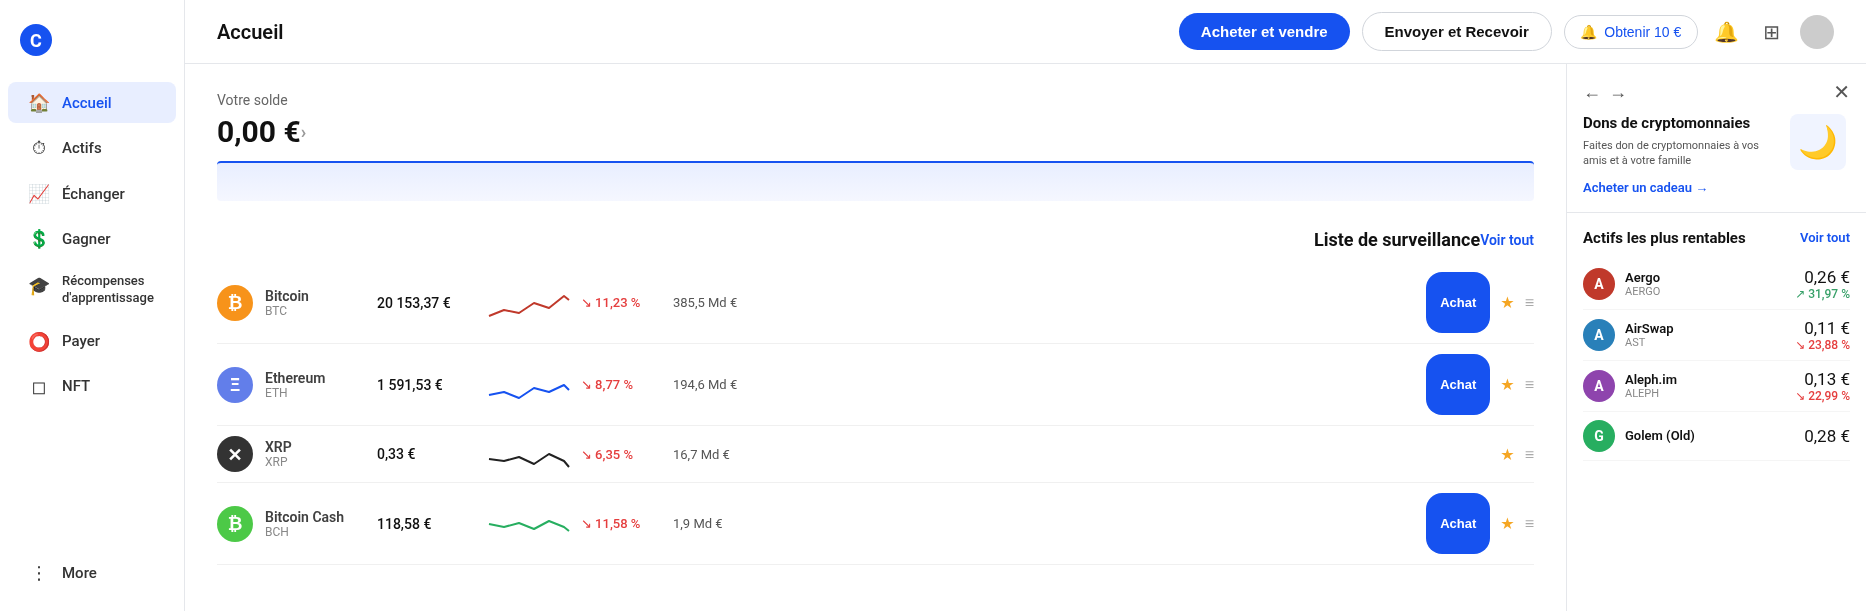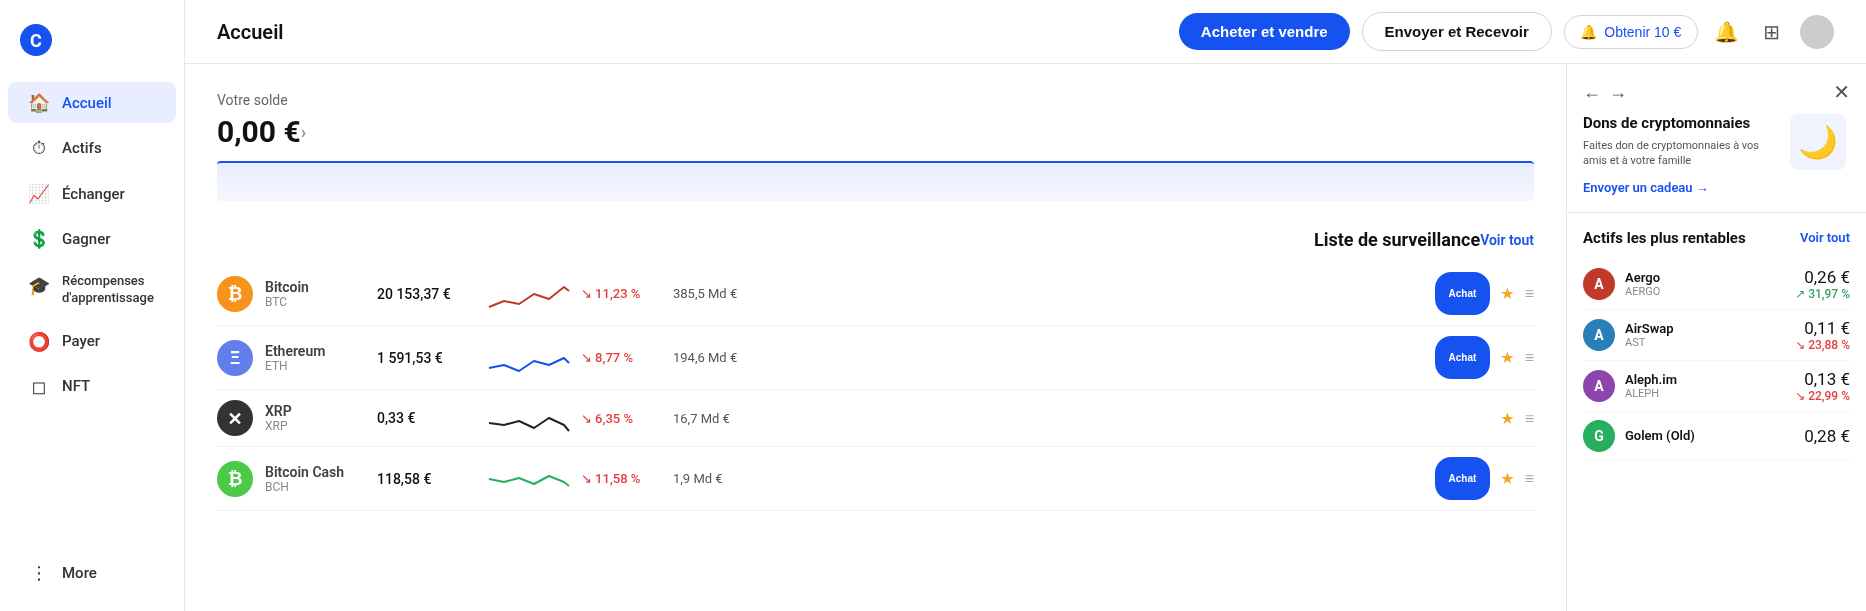--- a/index.html
+++ b/index.html
@@ -177,21 +177,21 @@
     .crypto-name-text { font-size: 14px; font-weight: 600; color: #404040; }
     .crypto-ticker { font-size: 12px; color: #888; }
     .crypto-price { min-width: 100px; font-size: 14px; font-weight: 500; color: #111; }
     .crypto-chart-mini { width: 80px; height: 30px; }
     .crypto-change { min-width: 80px; font-size: 13px; font-weight: 500; }
     .crypto-change.negative { color: #e53e3e; }
     .crypto-mcap { min-width: 110px; font-size: 13px; color: #555; }
     .crypto-actions { display: flex; align-items: center; gap: 10px; margin-left: auto; }
     .achat-btn {
       background: #1652f0; color: #fff; border: none; border-radius: 16px;
-      padding: 16px 14px; font-size: 10px; font-weight: 600; cursor: pointer;
+      padding: 23px 14px; font-size: 13px; font-weight: 600; cursor: pointer;
     }
     .star-icon { color: #f5a623; font-size: 16px; cursor: pointer; }
     .more-row-icon { color: #aaa; font-size: 16px; cursor: pointer; }
 
     
     .right-panel {
       width: 300px;
       min-width: 300px;
       border-left: 1px solid #e5e7eb;
       height: 100%;
@@ -421,21 +421,21 @@
             <button>←</button>
             <button>→</button>
           </div>
           <button class="promo-close">✕</button>
         </div>
         <div class="promo-content">
           <div class="promo-text">
             <div class="promo-title">Dons de cryptomonnaies</div>
             <div class="promo-desc">Faites don de cryptomonnaies à vos amis et à votre famille</div>
             <span class="promo-link">
-              <span>Envoyer un cadeau</span>
+              <span>Acheter un cadeau</span>
               <span> →</span>
             </span>
           </div>
           <div class="promo-image">
             <div class="gift-icon-wrapper">🌙</div>
           </div>
         </div>
       </div>
 
       <div class="top-assets">

